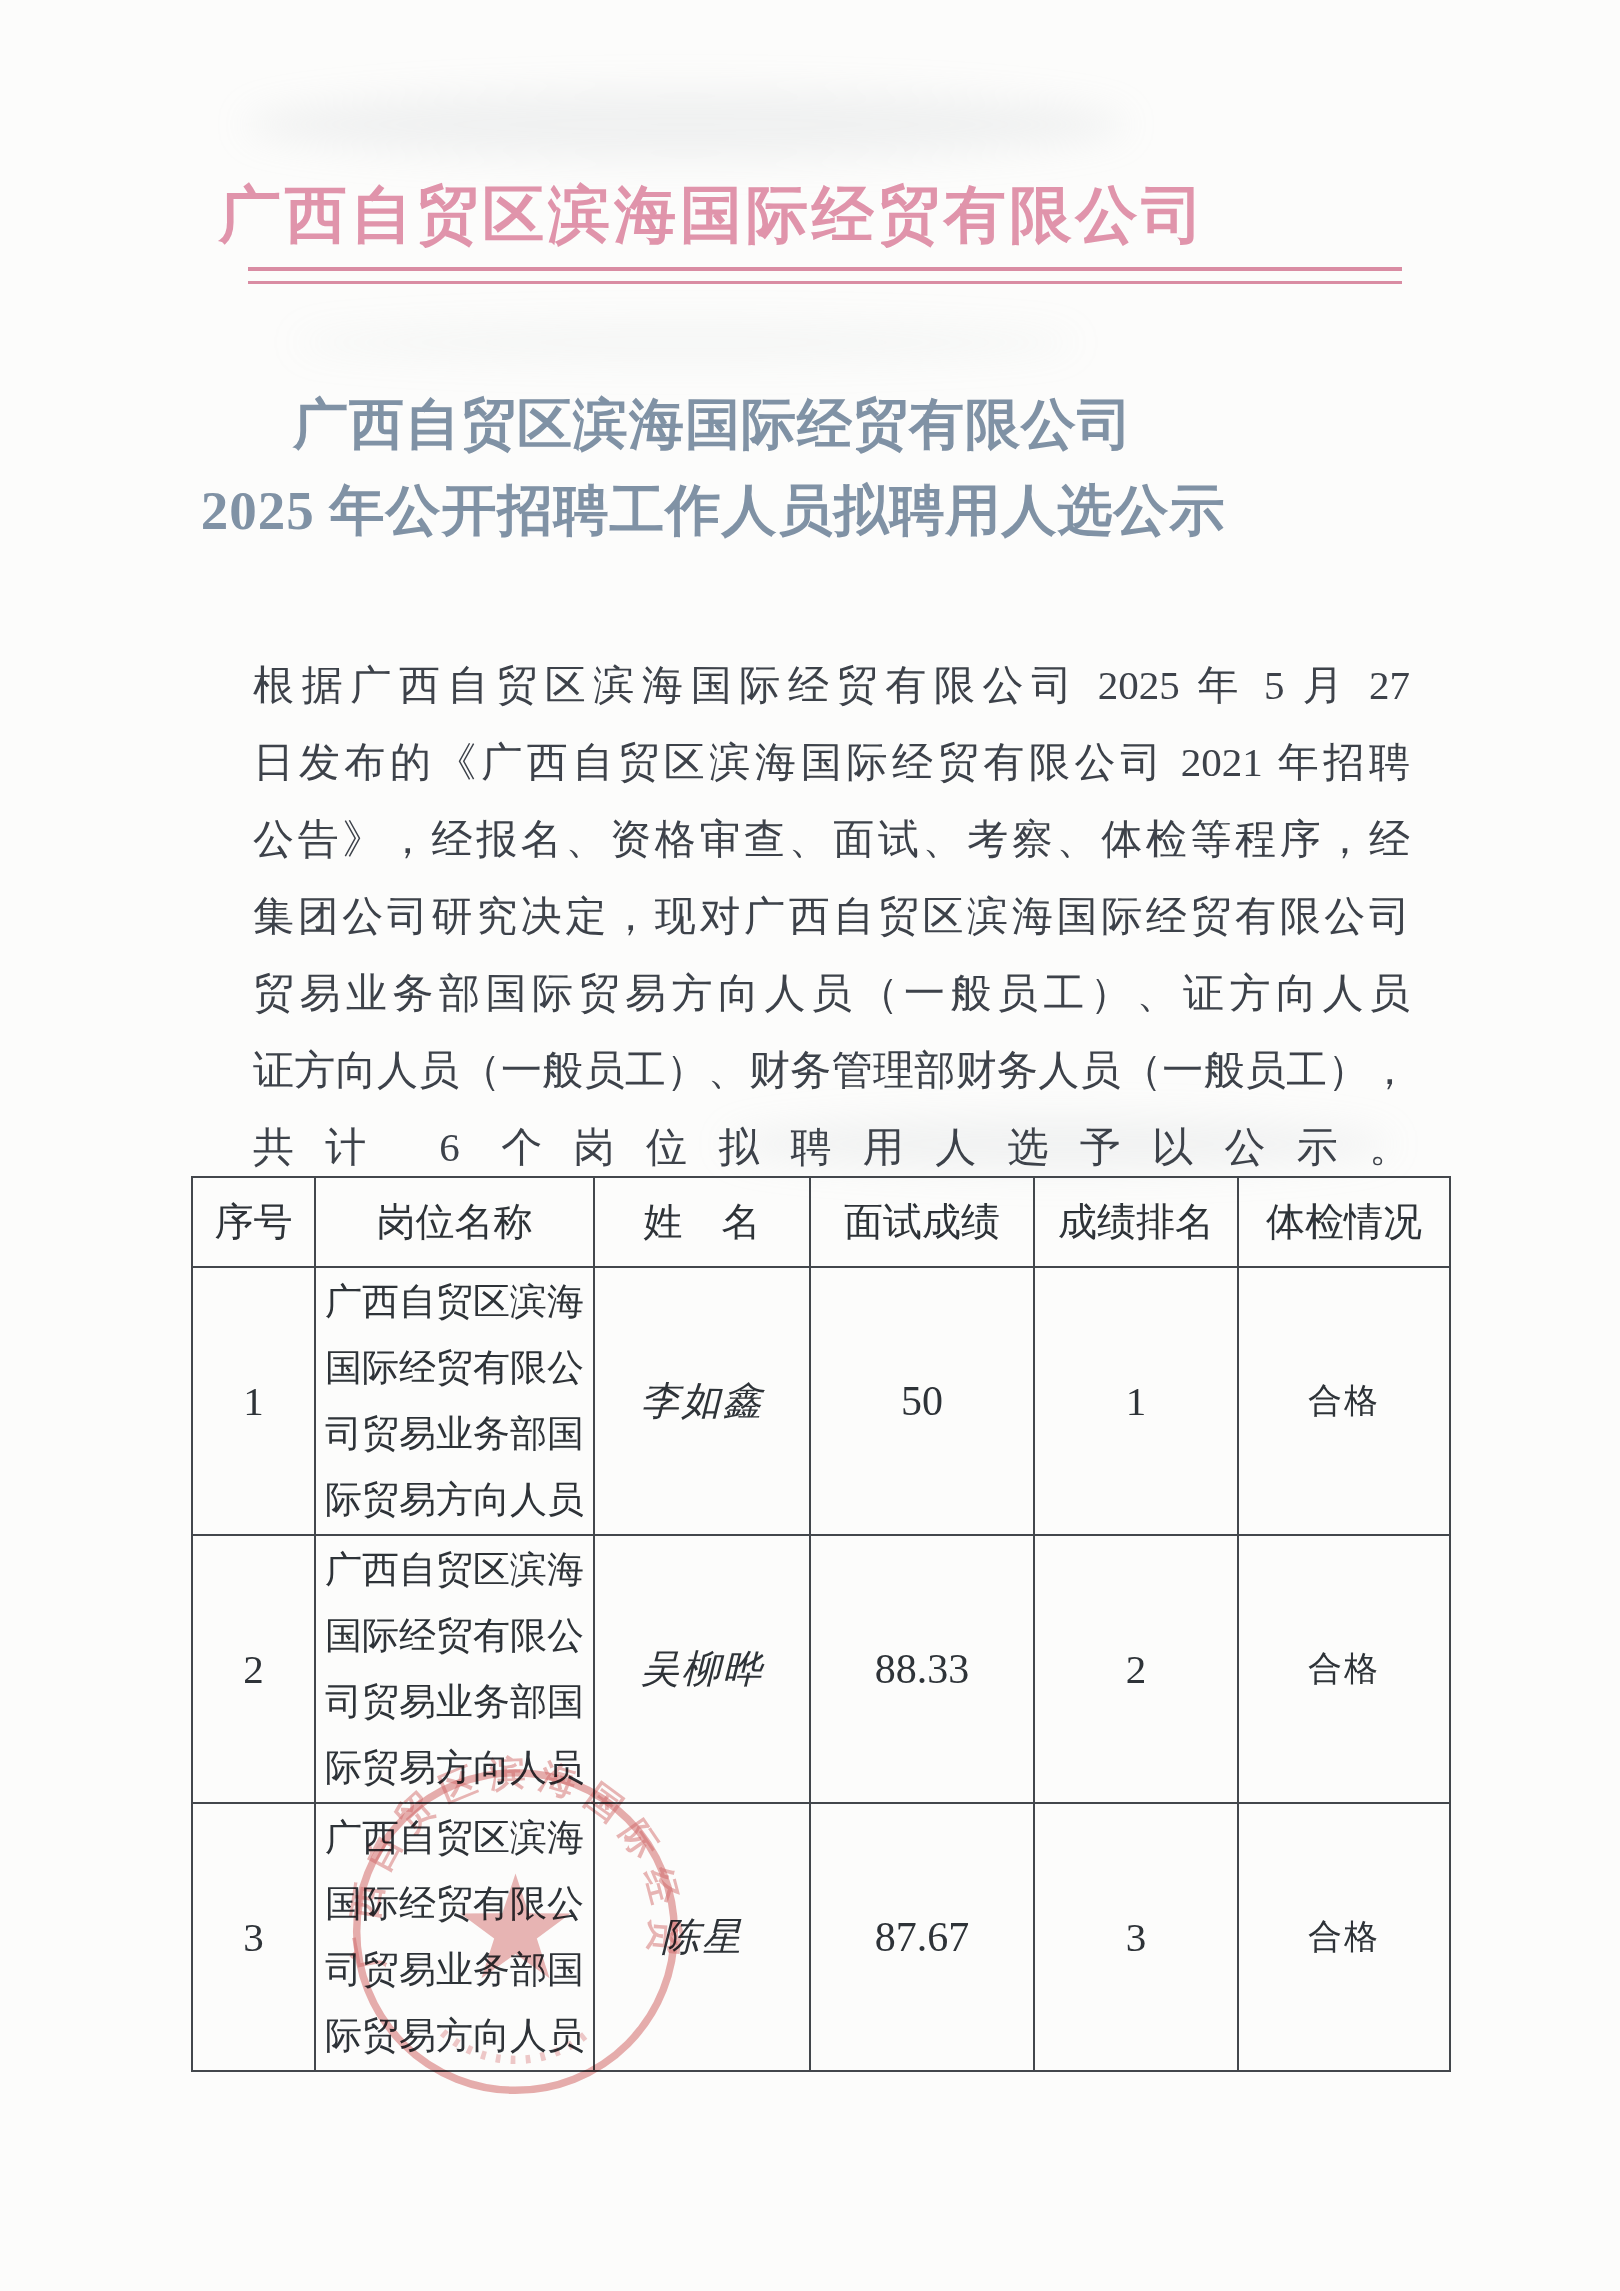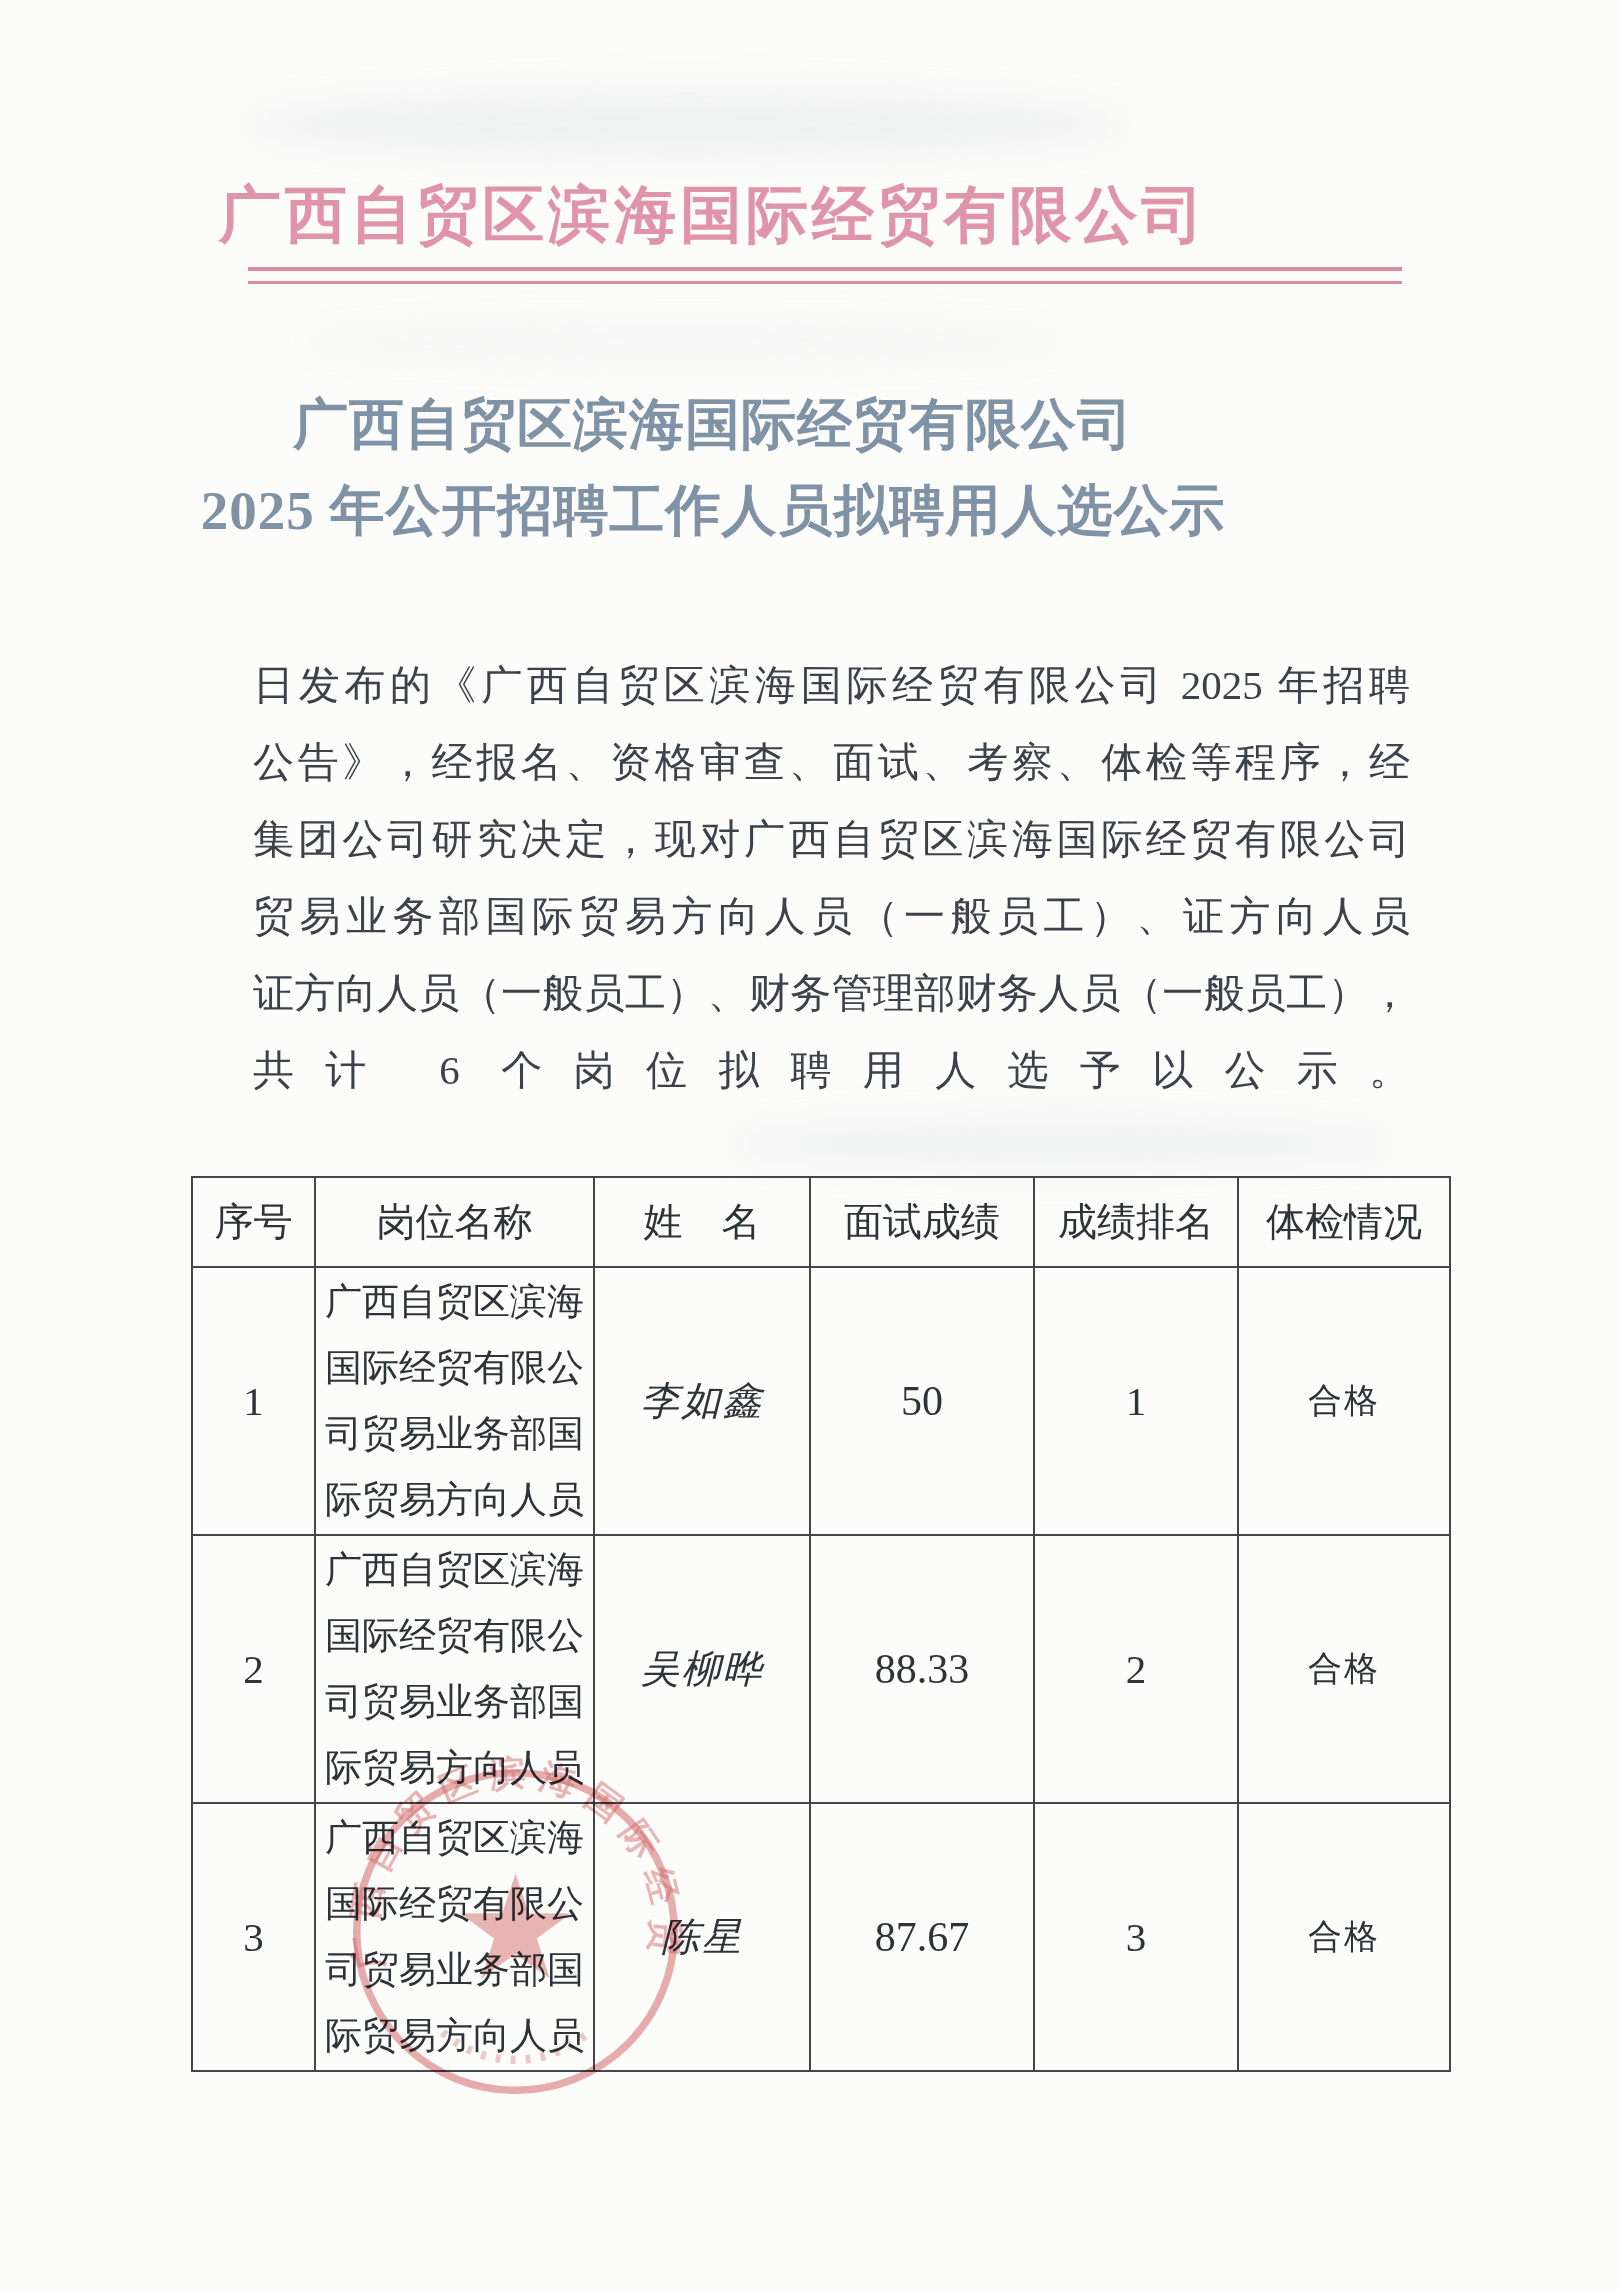--- a/index.html
+++ b/index.html
@@ -75,21 +75,22 @@
 <div class="rule r1"></div>
 <div class="rule r2"></div>
 
 <div class="doc-title">
   <div>广西自贸区滨海国际经贸有限公司</div>
   <div>2025 年公开招聘工作人员拟聘用人选公示</div>
 </div>
 
 <div class="body-text">
 
-    <div class="body-line">日发布的《广西自贸区滨海国际经贸有限公司 2025 年招聘</div>
+<div class="body-line">根据广西自贸区滨海国际经贸有限公司 2025 年 5 月 27</div>
+    <div class="body-line">日发布的《广西自贸区滨海国际经贸有限公司 2021 年招聘</div>
     <div class="body-line">公告》，经报名、资格审查、面试、考察、体检等程序，经</div>
     <div class="body-line">集团公司研究决定，现对广西自贸区滨海国际经贸有限公司</div>
     <div class="body-line">贸易业务部国际贸易方向人员（一般员工）、证方向人员</div>
     <div class="body-line">证方向人员（一般员工）、财务管理部财务人员（一般员工），</div>
     <div class="body-line">共计 6 个岗位拟聘用人选予以公示。</div>
   </div>
 
 <table class="candidates">
   <colgroup>
     <col style="width:123px">

